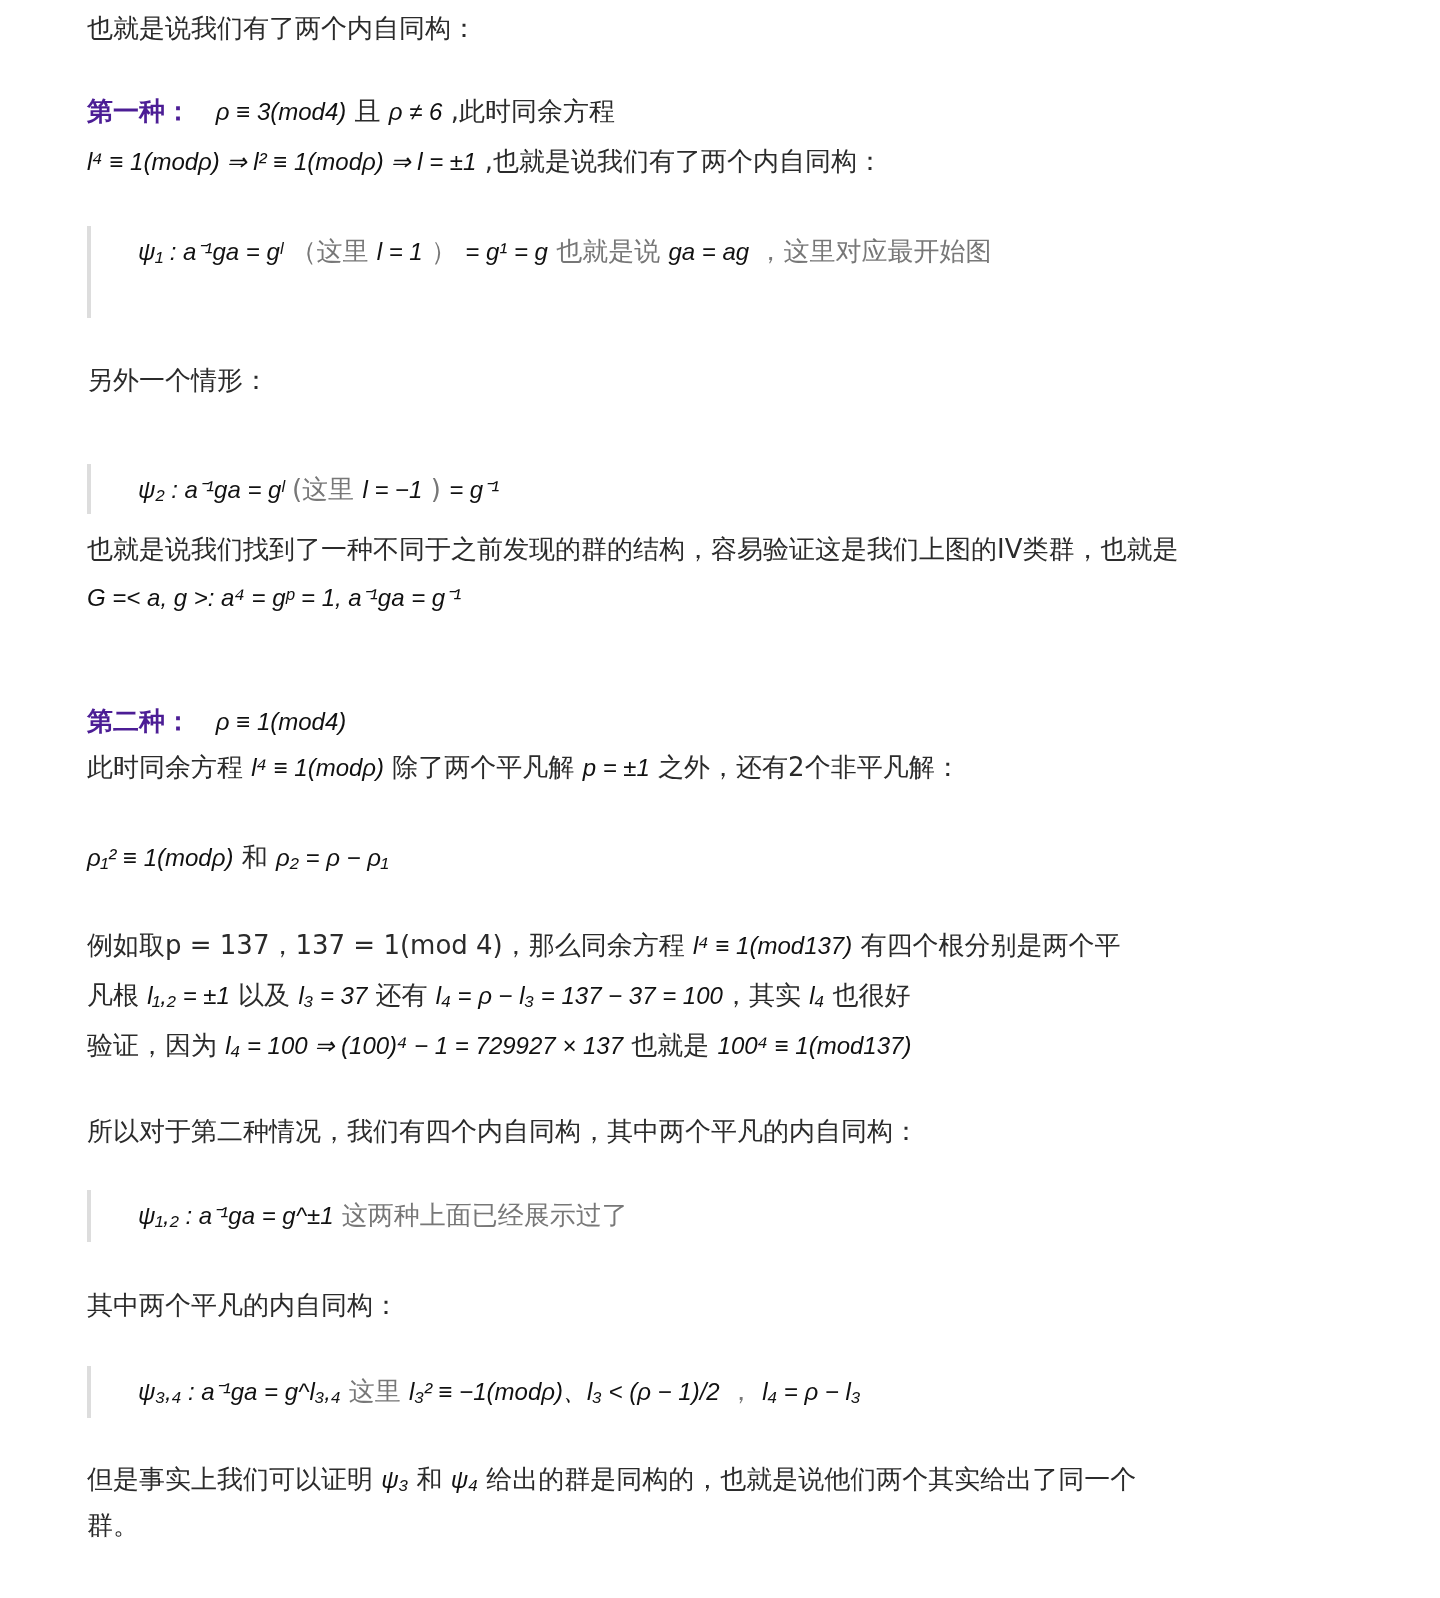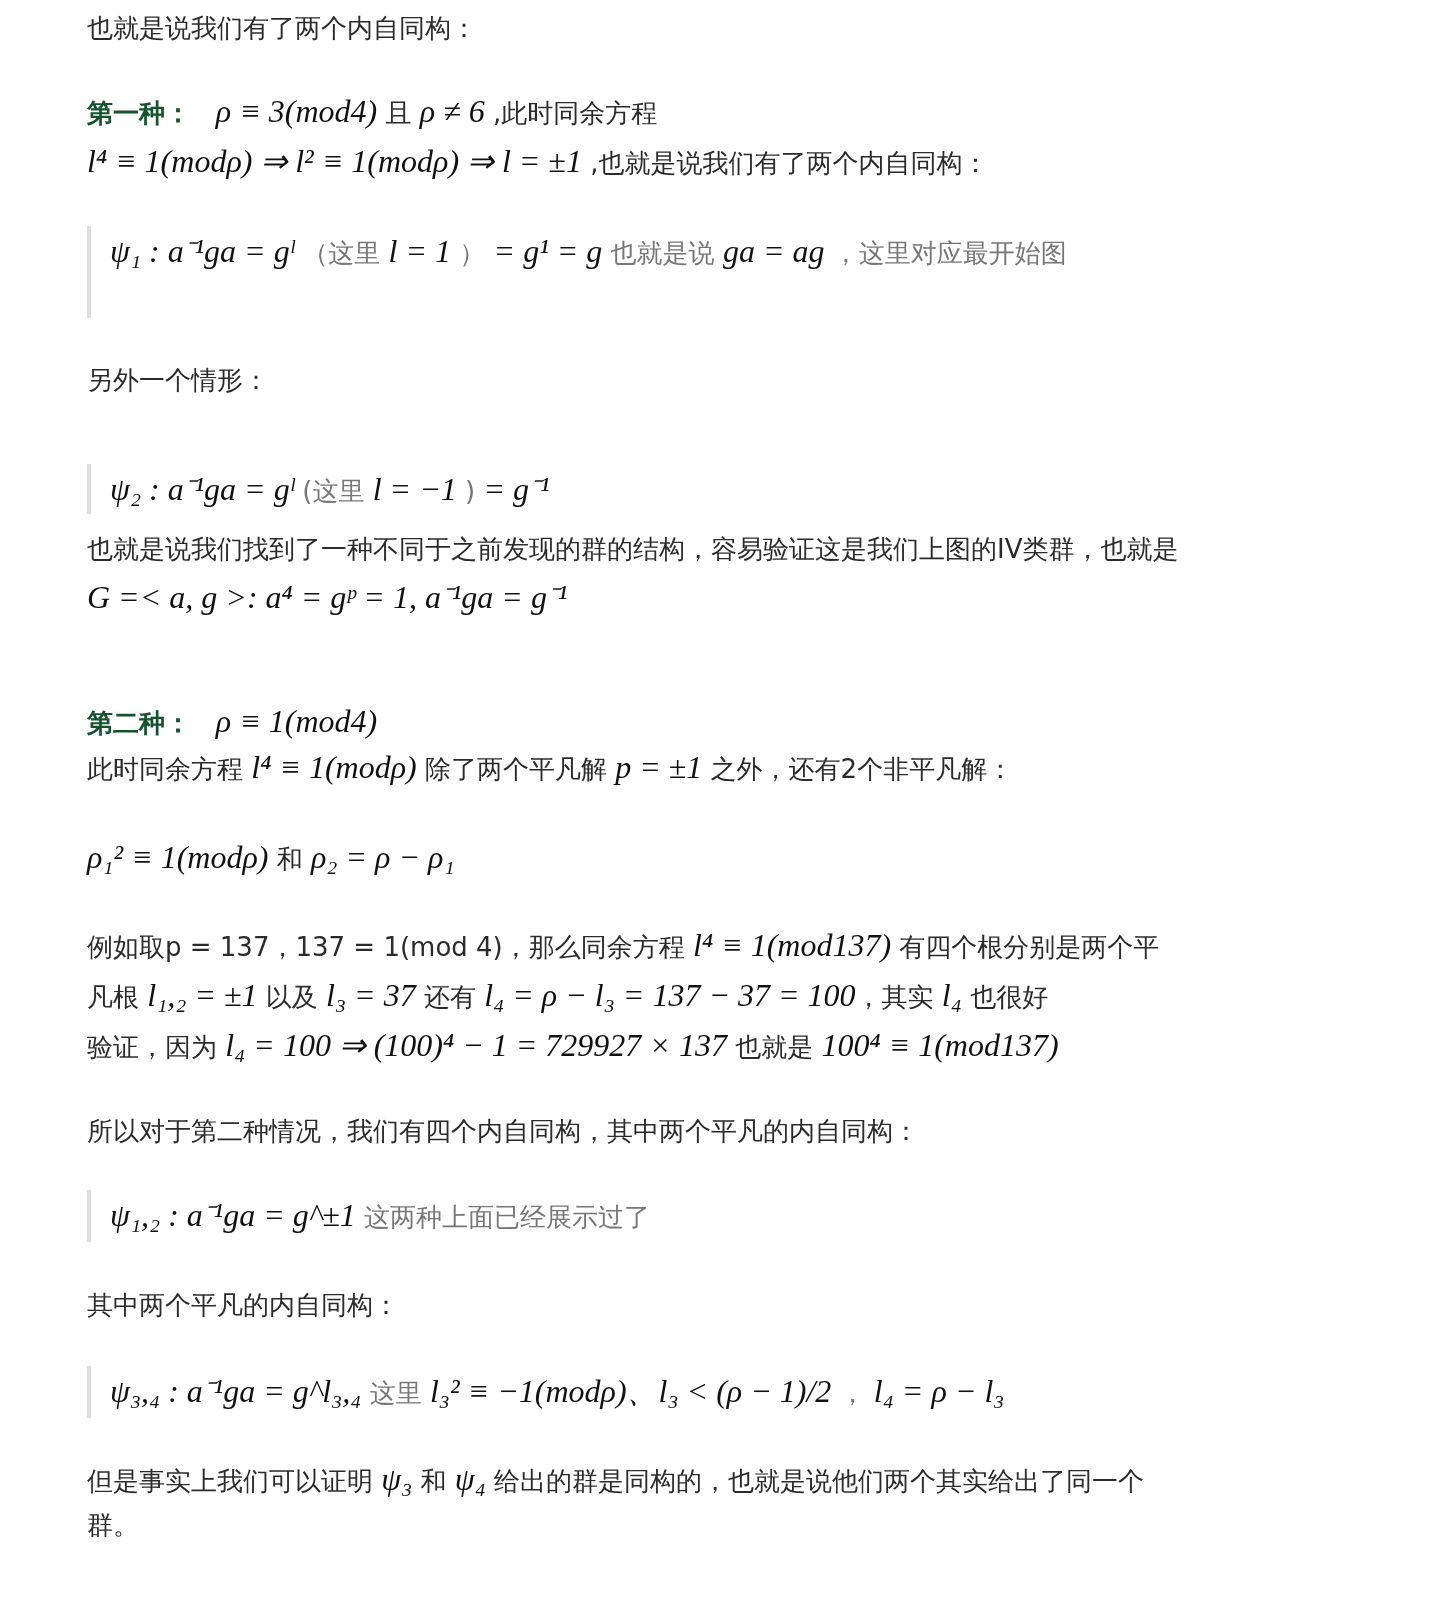--- a/index.html
+++ b/index.html
@@ -3,25 +3,25 @@
 <meta charset="utf-8">
 <style>
   html, body { margin: 0; padding: 0; background: #ffffff; }
   body {
     width: 1440px; height: 1598px; overflow: hidden; position: relative;
     font-family: "DejaVu Sans", "Liberation Sans", sans-serif;
     color: #222222;
   }
   .page { position: absolute; left: 87px; top: 0; width: 1220px; }
   .p { position: absolute; left: 0; font-size: 26px; line-height: 50px; white-space: nowrap; color: #2b2b2b; }
-  .m { font-family: Liberation Serif, serif; font-style: italic; font-size: 32px; color: #111; }
-  .bold { font-weight: bold; color: #14532d; }
+  .m { font-family: Liberation Sans, sans-serif; font-style: italic; font-size: 24px; color: #111; }
+  .bold { font-weight: bold; color: #4c1d95; }
   .quote {
     position: absolute; left: 0; border-left: 4px solid #dddddd;
-    padding-left: 19px; color: #777777;
+    padding-left: 47px; color: #777777;
   }
   .quote .q { font-size: 26px; line-height: 50px; white-space: nowrap; color: #777; }
   .quote .m, .quote .mu { color: #111; }
 </style>
 </head>
 <body>
 
 <div class="page">
 
   <div class="p" style="top:3px">也就是说我们有了两个内自同构：</div>

